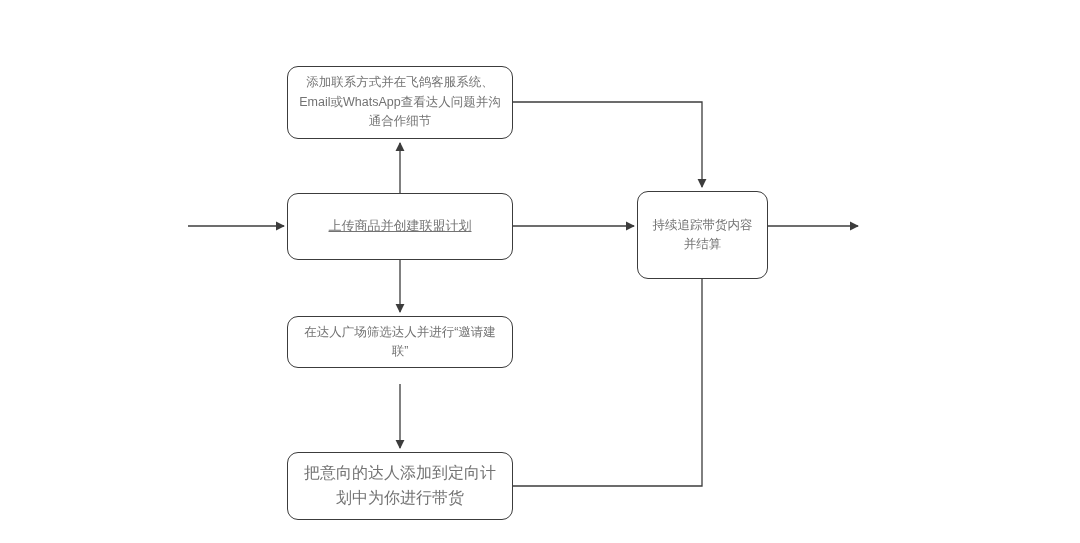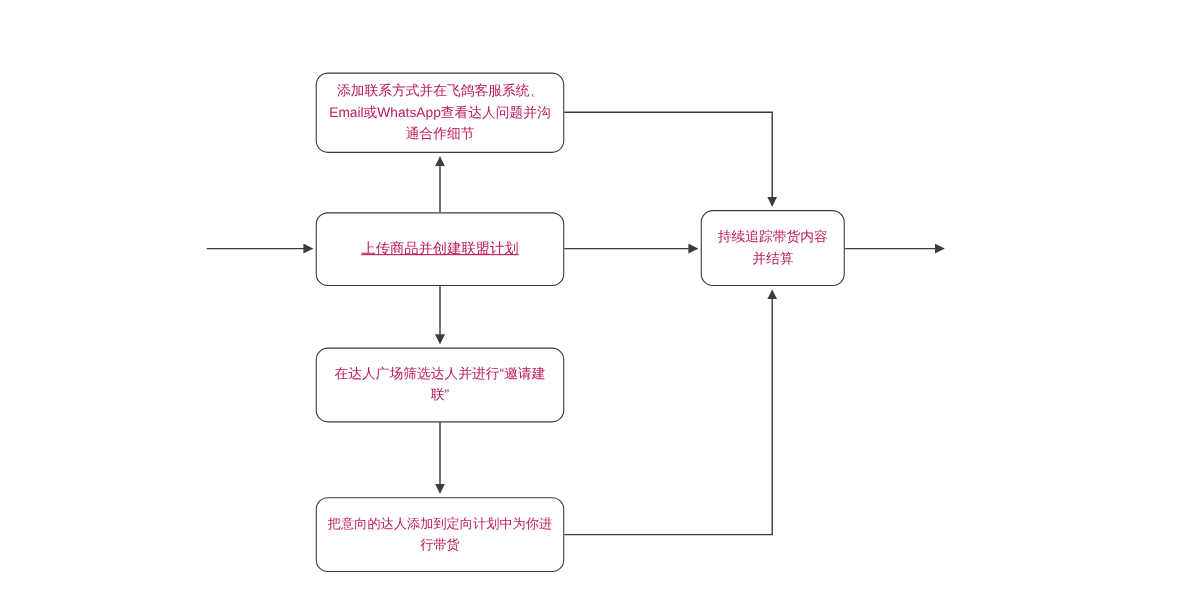--- a/index.html
+++ b/index.html
@@ -28,37 +28,37 @@
   .node {
     position: absolute;
     box-sizing: border-box;
     border: 1.2px solid #3c3c3c;
     border-radius: 11px;
     background: #ffffff;
     display: flex;
     align-items: center;
     justify-content: center;
     text-align: center;
-    color: #be185d;
+    color: #737373;
     font-size: 13px;
     line-height: 1.55;
     padding: 4px 10px;
     z-index: 2;
   }
   .node .label {
     display: block;
     width: 100%;
   }
   
   #node-0 { left: 50px;  top: 202px; width: 138px; height: 49px; }
   #node-1 { left: 287px; top: 66px;  width: 226px; height: 73px;  font-size: 12.5px; }
   #node-2 { left: 287px; top: 193px; width: 226px; height: 67px; text-decoration: underline; }
-  #node-3 { left: 287px; top: 316px; width: 226px; height: 68px;  font-size: 12.5px; }
-  #node-4 { left: 287px; top: 452px; width: 226px; height: 68px;  font-size: 12px; }
-  #node-5 { left: 637px; top: 191px; width: 131px; height: 69px;  font-size: 12.5px; }
+  #node-3 { left: 287px; top: 316px; width: 226px; height: 52px;  font-size: 12.5px; }
+  #node-4 { left: 287px; top: 452px; width: 226px; height: 68px;  font-size: 16px; }
+  #node-5 { left: 637px; top: 191px; width: 131px; height: 88px;  font-size: 12.5px; }
   #node-6 { left: 861px; top: 193px; width: 135px; height: 67px; }
 </style>
 </head>
 <body>
 
 <div id="canvas">
 
   <svg id="edges" viewBox="0 0 1080 543" xmlns="http://www.w3.org/2000/svg">
     <defs>
       <marker id="arrow" viewBox="0 0 10 10" refX="9" refY="5" markerWidth="7" markerHeight="7" orient="auto-start-reverse">

